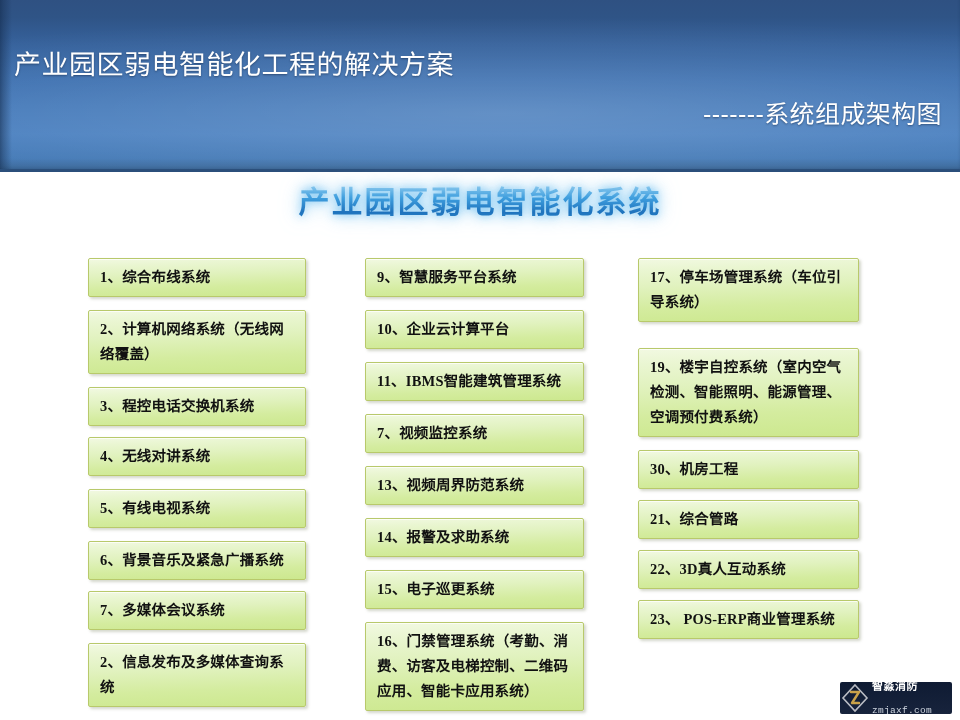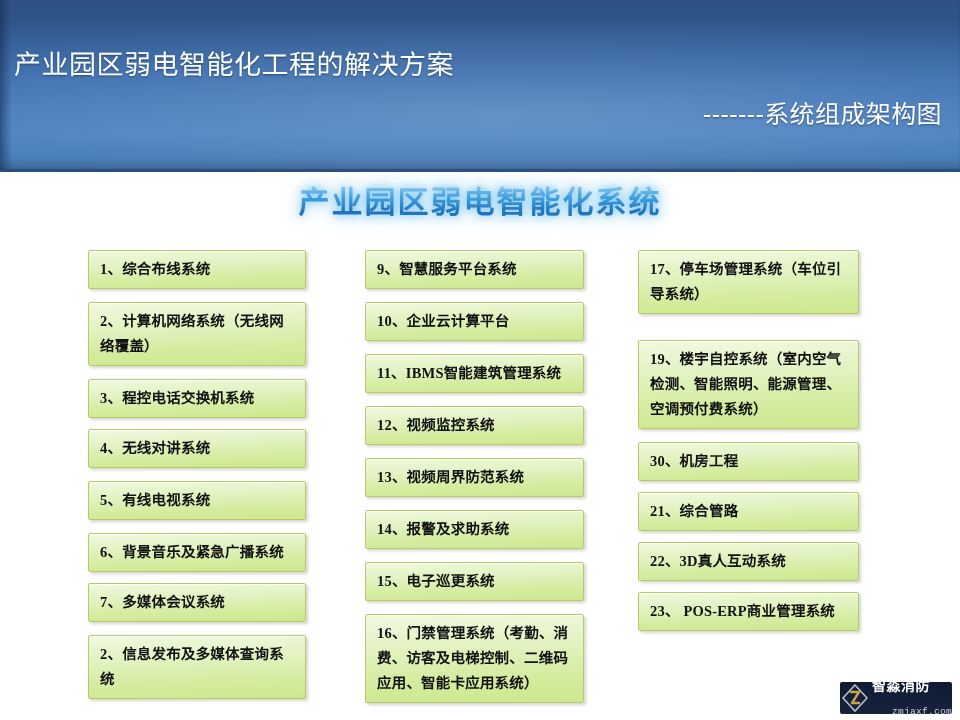--- a/index.html
+++ b/index.html
@@ -111,21 +111,21 @@
     filter:
       drop-shadow(0 0 4px rgba(120,195,240,0.95))
       drop-shadow(0 0 9px rgba(150,210,245,0.75))
       drop-shadow(0 2px 1px rgba(255,255,255,0.9));
     white-space: nowrap;
   }
 
   
   .column {
     position: absolute;
-    top: 250px;
+    top: 258px;
   }
   #col-1 { left: 88px;  width: 218px; }
   #col-2 { left: 365px; width: 219px; }
   #col-3 { left: 638px; width: 221px; }
 
   
   .item-box {
     position: relative;
     box-sizing: border-box;
     border: 1px solid #b8c96b;
@@ -175,32 +175,31 @@
     position: relative;
   }
   #wm-text {
     flex: 1 1 auto;
     padding-left: 2px;
     line-height: 1;
   }
   #wm-cn {
     display: block;
     color: #ffffff;
-    font-size: 14px;
+    font-size: 11px;
     font-weight: bold;
     letter-spacing: 0.5px;
   }
   #wm-url {
     display: block;
     color: #cfd6e0;
     font-size: 9.5px;
     letter-spacing: 0.3px;
     margin-top: 14px;
     font-family: "Liberation Mono", "DejaVu Sans Mono", monospace;
-    text-align: right;
   }
 </style>
 </head>
 <body>
 
 <div id="slide">
 
   <div id="header">
     <div id="header-sheen"></div>
     <div id="header-leftedge"></div>
@@ -228,21 +227,21 @@
     <div class="item-box">2、信息发布及多媒体查询系统</div>
   </div>
 
   <div class="column" id="col-2">
     <div class="item-box one-line">9、智慧服务平台系统</div>
     <div class="gap-m"></div>
     <div class="item-box one-line">10、企业云计算平台</div>
     <div class="gap-m"></div>
     <div class="item-box one-line">11、IBMS智能建筑管理系统</div>
     <div class="gap-m"></div>
-    <div class="item-box one-line">12、视频监控系统</div>
+    <div class="item-box one-line">7、视频监控系统</div>
     <div class="gap-m"></div>
     <div class="item-box one-line">13、视频周界防范系统</div>
     <div class="gap-m"></div>
     <div class="item-box one-line">14、报警及求助系统</div>
     <div class="gap-m"></div>
     <div class="item-box one-line">15、电子巡更系统</div>
     <div class="gap-m"></div>
     <div class="item-box">16、门禁管理系统（考勤、消费、访客及电梯控制、二维码应用、智能卡应用系统）</div>
   </div>
 

